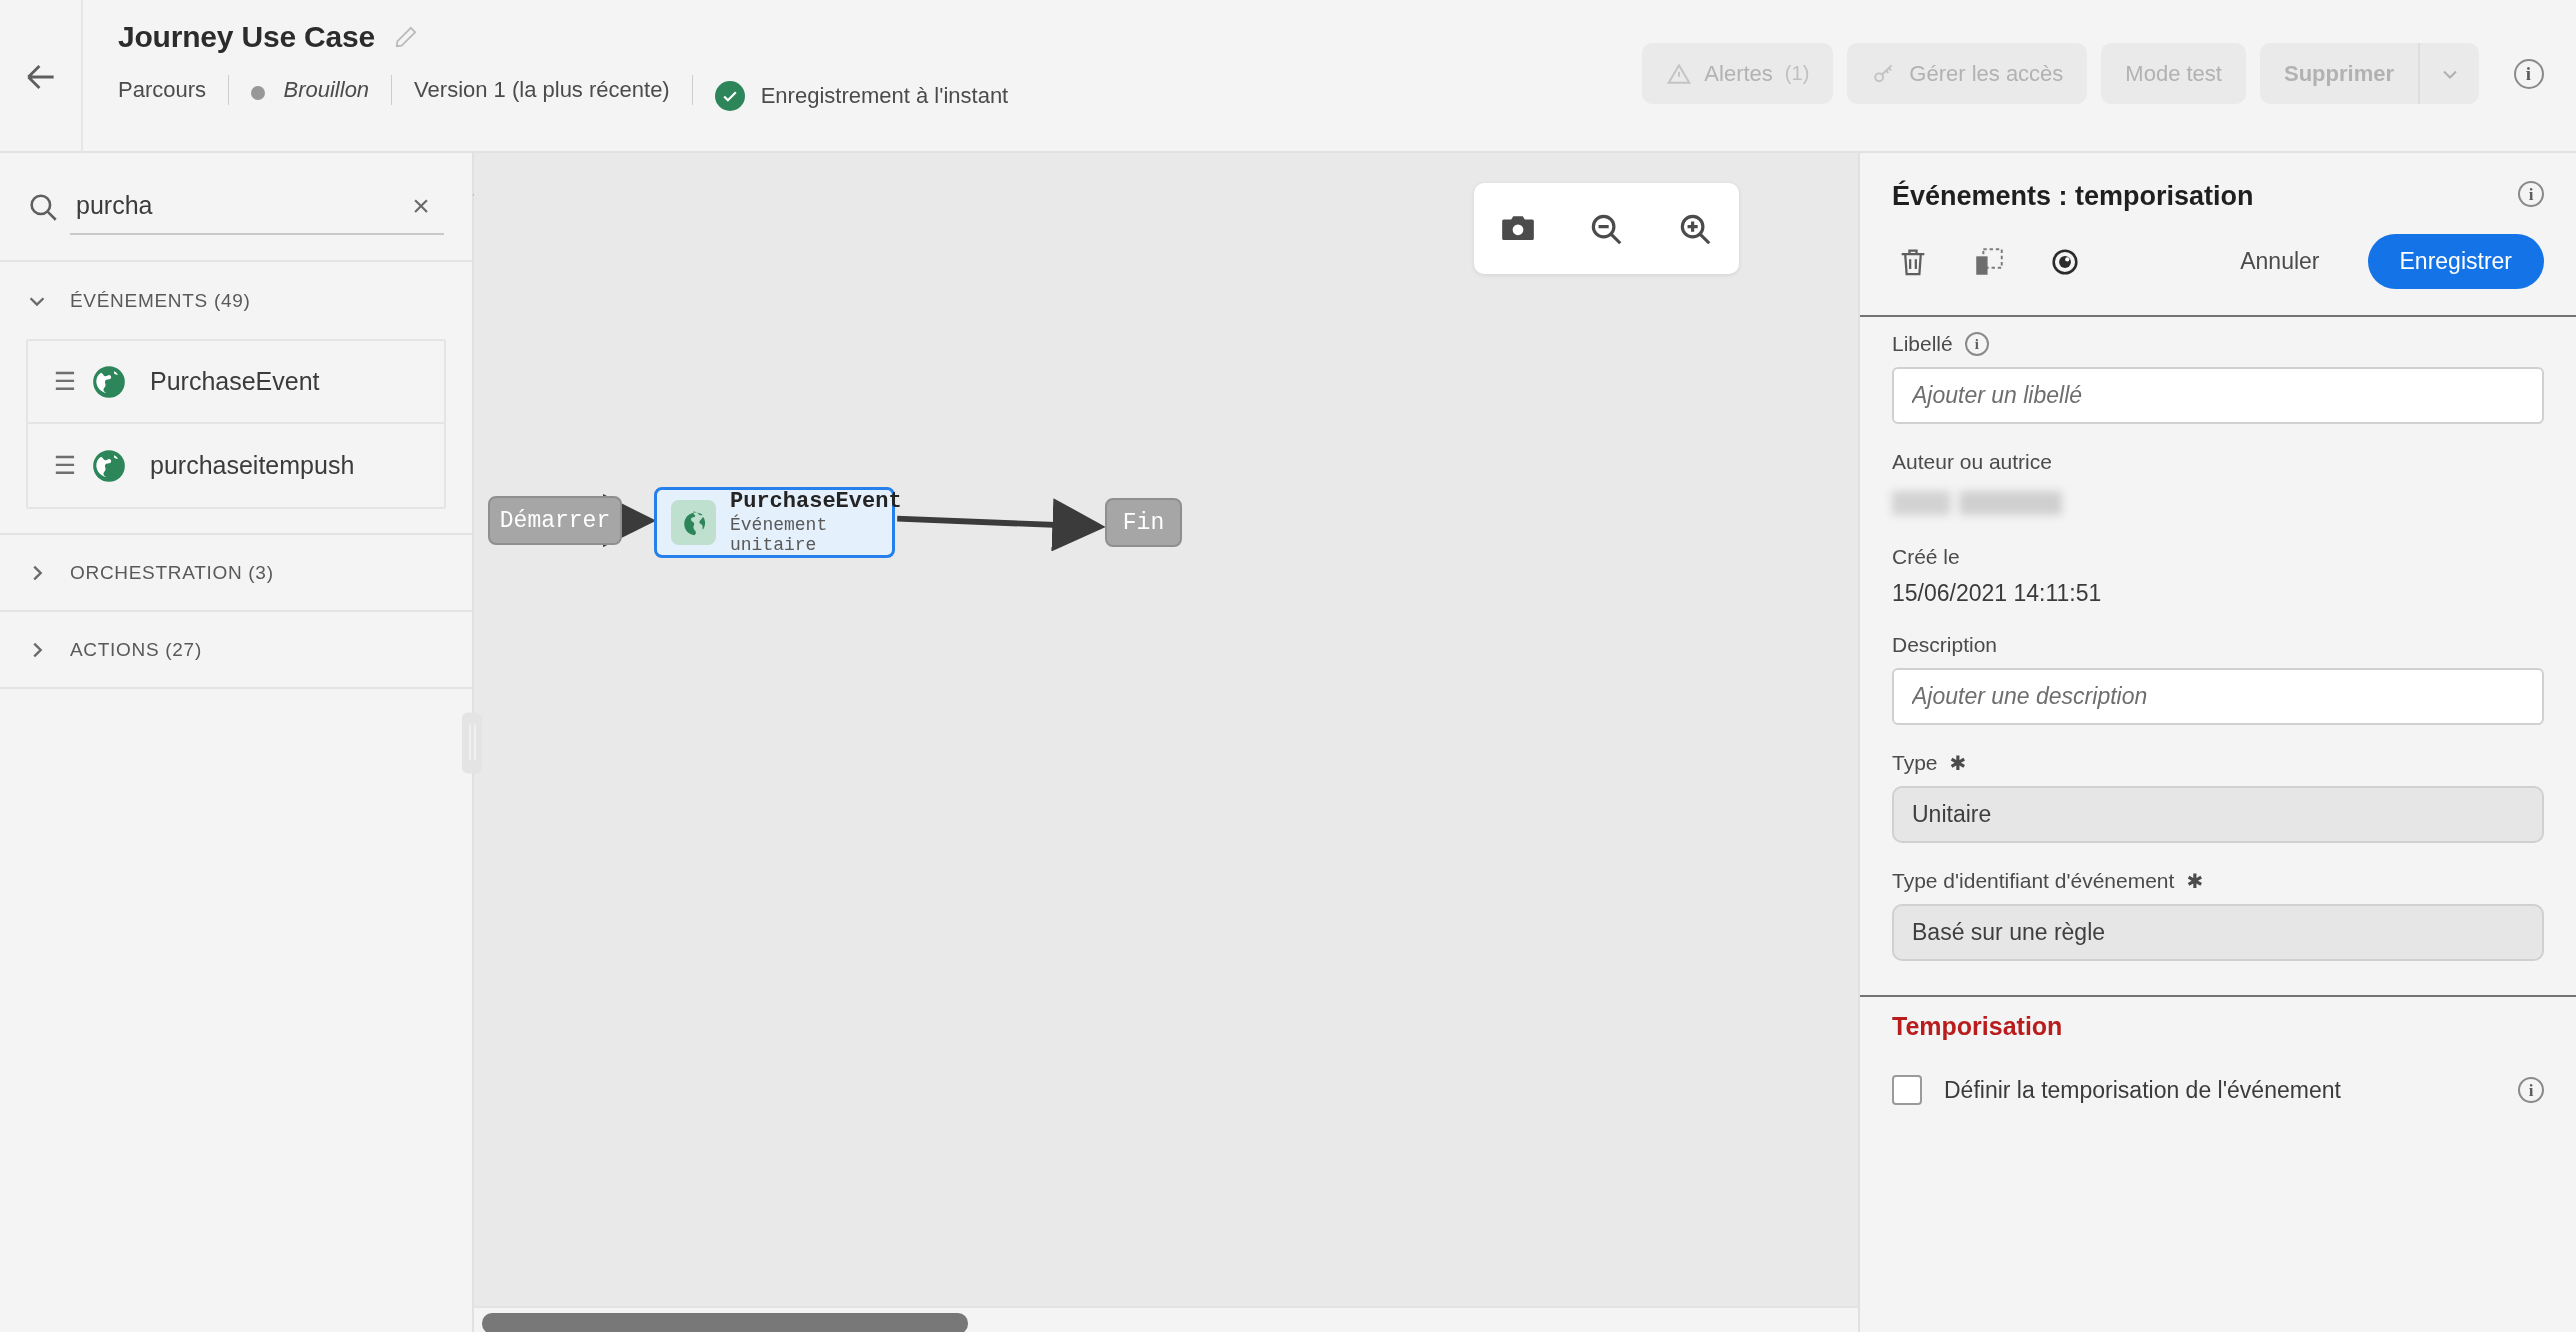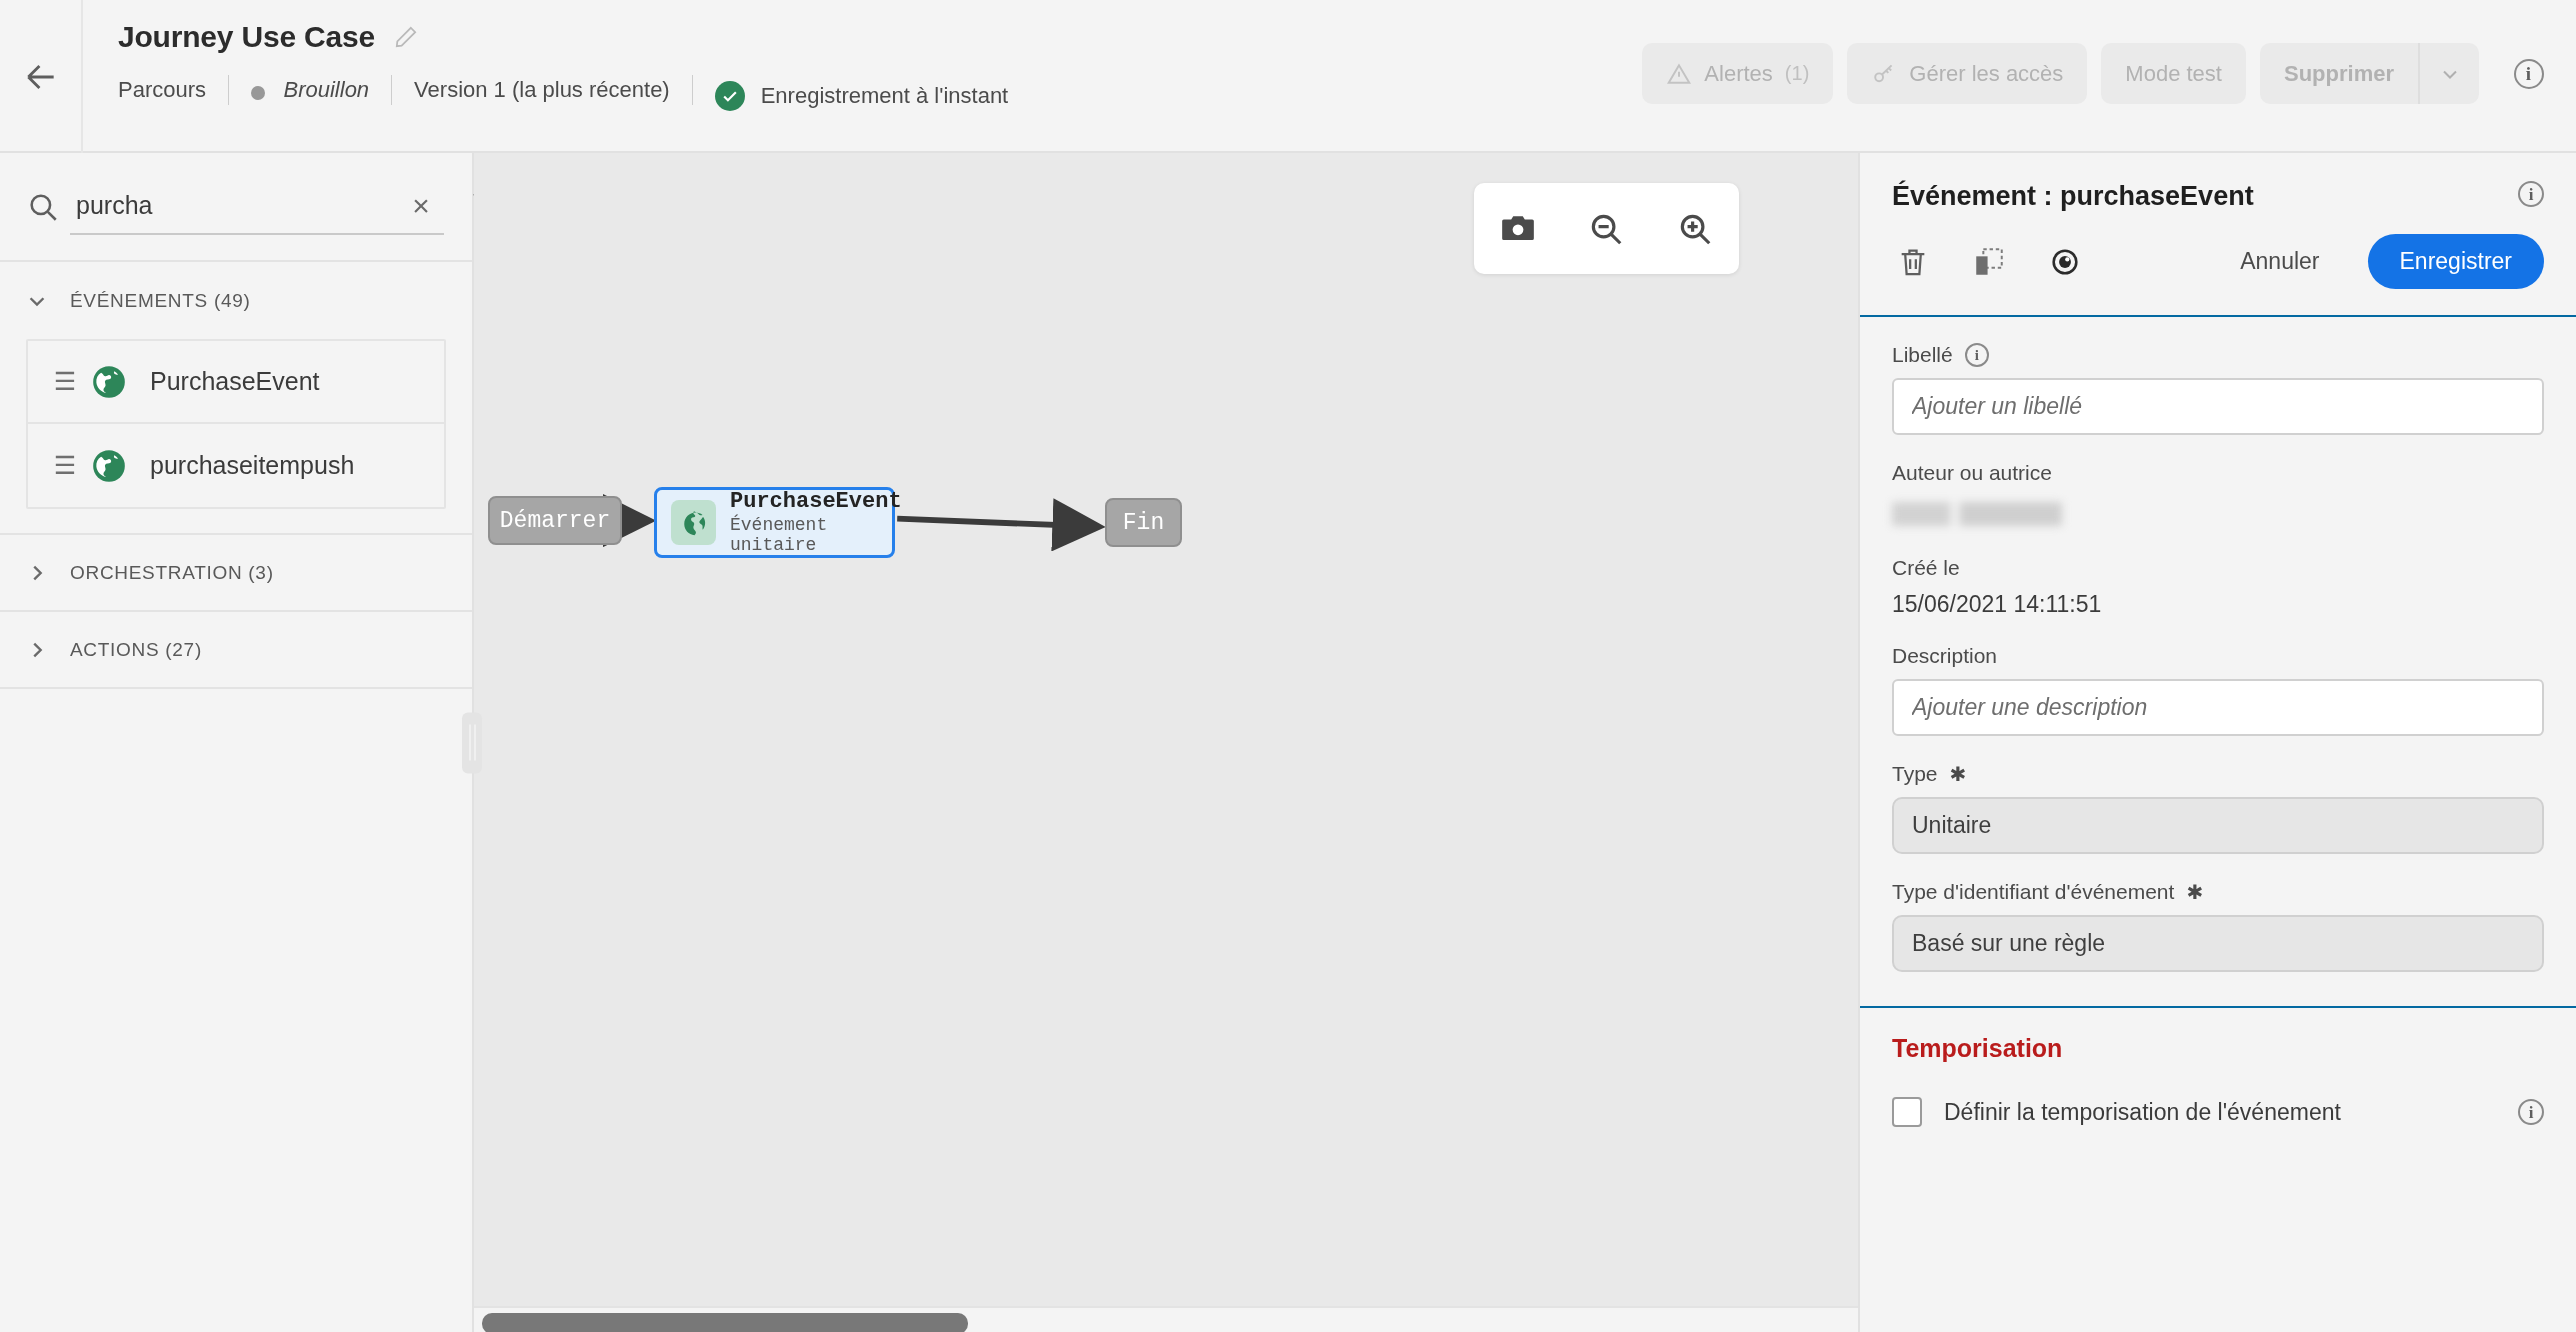--- a/index.html
+++ b/index.html
@@ -224,21 +224,21 @@
   .btn-cancel {
     font-size: 23px; color: #4b4b4b; cursor: pointer; background:none;border:none;
     padding: 10px 14px; font-family:"Liberation Sans",sans-serif;
   }
   .btn-primary {
     background: #1473e6; color: #fff; border: none; border-radius: 30px;
     height: 55px; padding: 0 32px; font-size: 23px; cursor: pointer;
     font-family:"Liberation Sans",sans-serif; font-weight: 400;
   }
 
-  .rp-section { padding: 26px 32px 34px 32px; border-top: 2px solid #0369a1; }
+  .rp-section { padding: 15px 32px 34px 32px; border-top: 2px solid #737373; }
   .rp-body { overflow: hidden; flex: 1; }
 
   .field { margin-bottom: 26px; }
   .field:last-child { margin-bottom: 0; }
   .field-label {
     font-size: 21px; color: #4b4b4b; margin-bottom: 11px;
     display: flex; align-items: center; gap: 12px;
   }
   .req-star { color: #4b4b4b; font-size: 20px; }
   .text-input {
@@ -475,21 +475,21 @@
 
       <div class="hscroll-track">
         <div class="hscroll-thumb"></div>
       </div>
     </div>
 
     <div class="rightpanel">
 
       <div class="rp-header">
         <div class="rp-title-row">
-          <span class="rp-title">Événement : purchaseEvent</span>
+          <span class="rp-title">Événements : temporisation</span>
           <span class="icon-i sm">i</span>
         </div>
 
         <div class="rp-actions">
           <div class="rp-iconbtn">
             <svg viewBox="0 0 24 24" fill="none" stroke="#5e5e5e" stroke-width="1.6">
               <path d="M4 6.5h16M9.5 6.5V4h5v2.5M6.5 6.5l1 14h9l1-14M10 10v7M14 10v7"></path>
             </svg>
           </div>
           <div class="rp-iconbtn">

